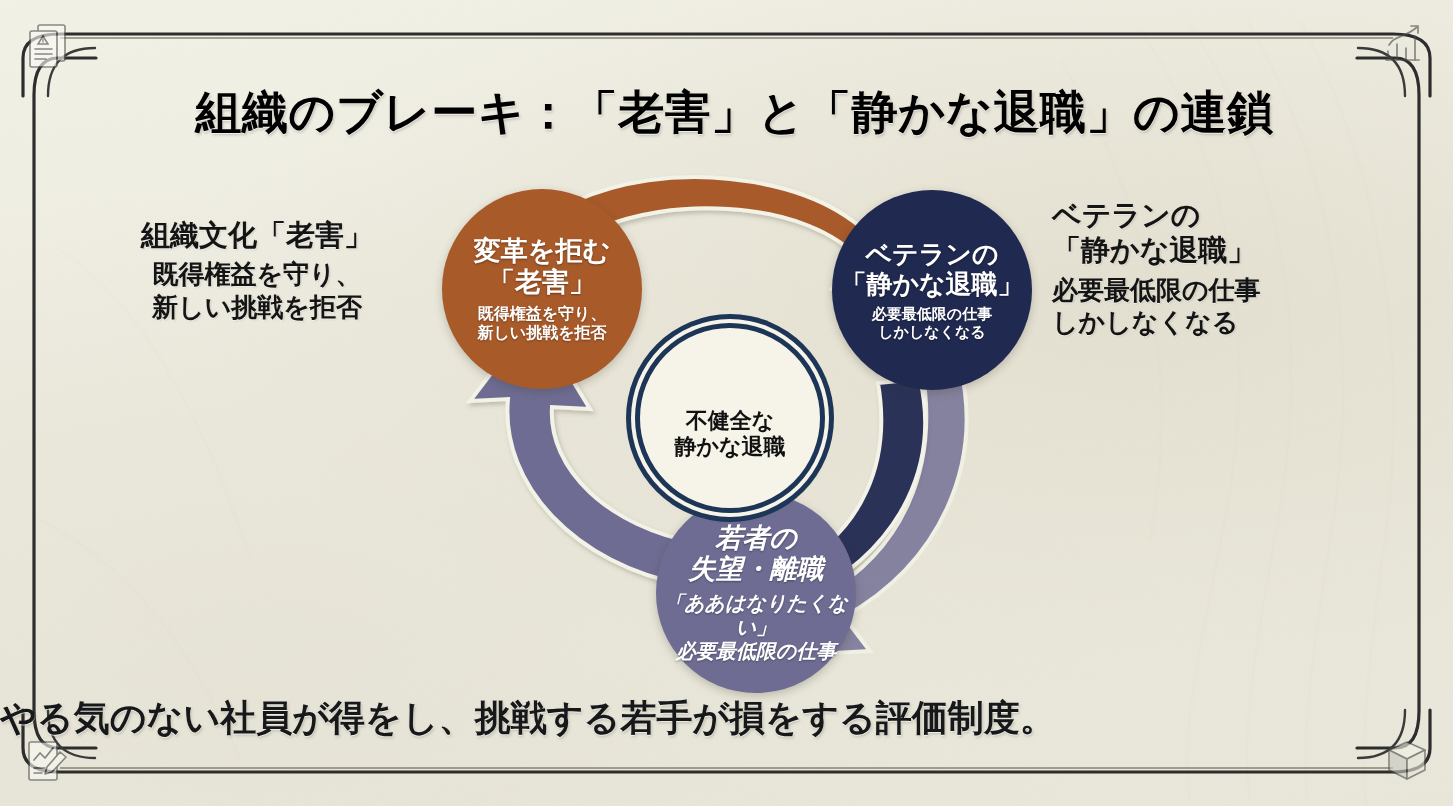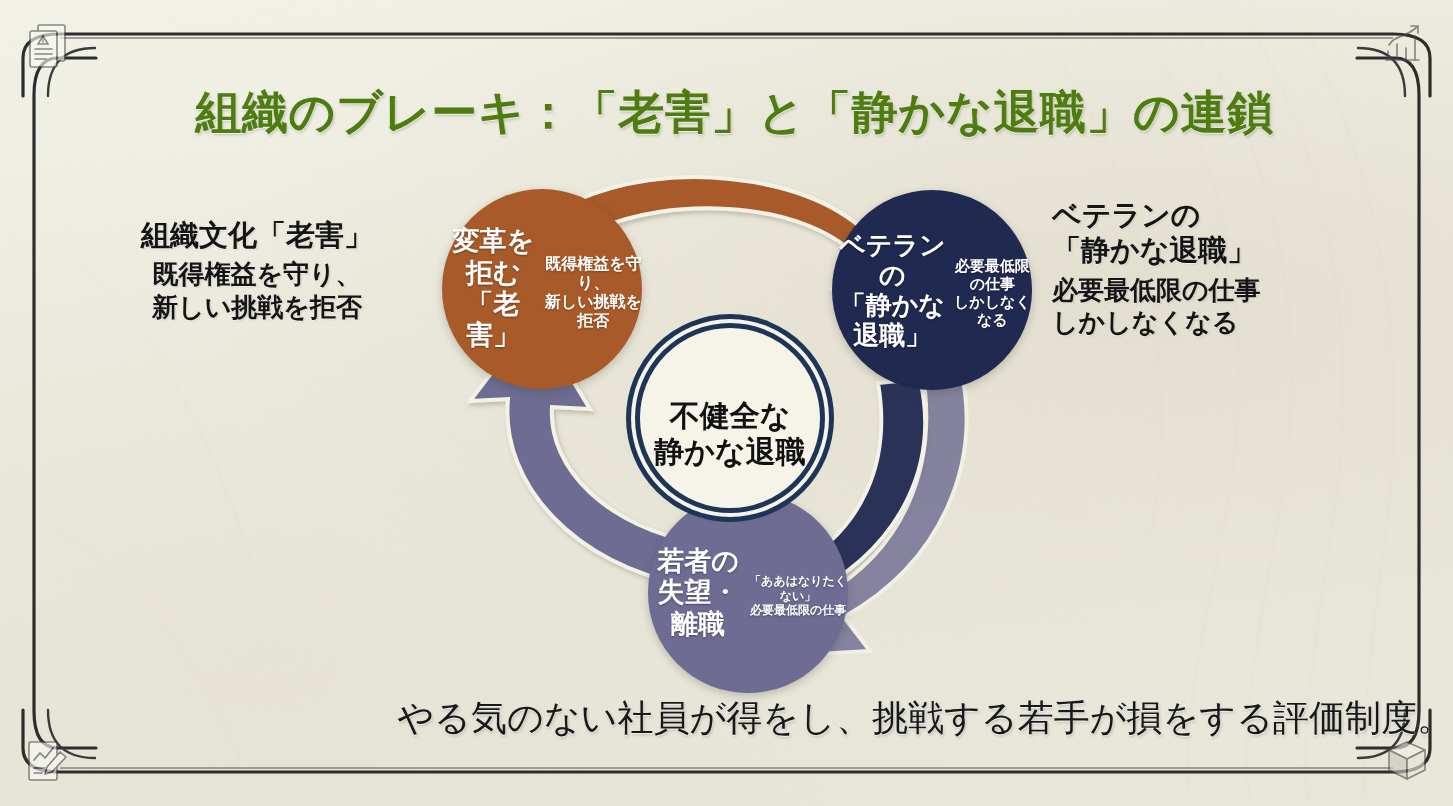--- a/index.html
+++ b/index.html
@@ -27,28 +27,28 @@
   .corner-icon.tr{right:22px;top:18px;}
   .corner-icon.bl{left:20px;bottom:18px;}
   .corner-icon.br{right:22px;bottom:22px;}
 
   
   #content{position:absolute;inset:0;}
   #title{
     position:absolute;left:16px;right:0;top:82px;
     text-align:center;
     font-size:46px;font-weight:700;letter-spacing:.5px;
-    color:#4d7c0f;
+    color:#000000;
     text-shadow:0 1px 0 rgba(255,255,255,.7), 1px 2px 3px rgba(90,85,70,.30);
     white-space:nowrap;
   }
   #bottomline{
     position:absolute;left:0;right:0;top:694px;
-    text-align:right;
-    font-size:36px;font-weight:400;
+    text-align:left;
+    font-size:36px;font-weight:700;
     color:#17181a;
     text-shadow:0 1px 0 rgba(255,255,255,.65), 1px 2px 3px rgba(90,85,70,.28);
     white-space:nowrap;
   }
 
   
   .callout{position:absolute;color:#141414;}
   .callout .ct{
     font-size:29px;font-weight:700;line-height:1.22;
     text-shadow:0 1px 0 rgba(255,255,255,.6),1px 1px 2px rgba(90,85,70,.22);
@@ -59,48 +59,48 @@
   }
   #callout-left{left:92px;top:218px;width:330px;text-align:center;}
   #callout-right{left:1052px;top:198px;width:330px;text-align:left;}
 
   
   #cycle{position:absolute;left:400px;top:165px;width:680px;height:510px;}
   #cycle svg{position:absolute;left:0;top:0;}
 
   .node{
     position:absolute;border-radius:50%;
-    display:flex;flex-direction:row;align-items:center;justify-content:center;
+    display:flex;flex-direction:column;align-items:center;justify-content:center;
     color:#fff;text-align:center;
     box-shadow:0 3px 8px rgba(60,55,45,.25);
   }
   .node .nt{font-weight:700;line-height:1.16;
     text-shadow:0 1px 2px rgba(0,0,0,.35);}
   .node .nb{font-weight:700;line-height:1.2;margin-top:6px;
     text-shadow:0 1px 2px rgba(0,0,0,.3);}
 
   #node-orange{left:42px;top:24px;width:200px;height:200px;background:#a85a29;}
   #node-orange .nt{font-size:27px;}
   #node-orange .nb{font-size:16px;}
 
   #node-navy{left:432px;top:25px;width:200px;height:200px;background:#20294f;}
   #node-navy .nt{font-size:26px;}
   #node-navy .nb{font-size:15px;}
 
-  #node-purple{left:248px;top:328px;width:200px;height:200px;background:#6e6c92;}
+  #node-purple{left:256px;top:328px;width:200px;height:200px;background:#6e6c92;font-style:italic;}
   #node-purple .nt{font-size:27px;}
-  #node-purple .nb{font-size:12px;}
+  #node-purple .nb{font-size:20px;}
 
   #node-center{
     left:235px;top:158px;width:180px;height:180px;
     background:#f6f4e9;border:5px solid #1d3557;
     box-shadow:0 0 0 4px #f6f4e9, 0 0 0 9px #1d3557, 0 3px 10px rgba(60,55,45,.22);
     color:#111;
   }
-  #node-center .nt{font-size:30px;line-height:1.2;text-shadow:none;margin-top:32px;}
+  #node-center .nt{font-size:22px;line-height:1.2;text-shadow:none;margin-top:32px;}
 </style>
 </head>
 <body>
 
 <div id="slide"></div>
 
 <svg id="grain" width="1453" height="806" viewBox="0 0 1453 806">
   <defs>
     <filter id="fgrain">
       <feTurbulence type="fractalNoise" baseFrequency="0.85" numOctaves="3" seed="7"></feTurbulence>

